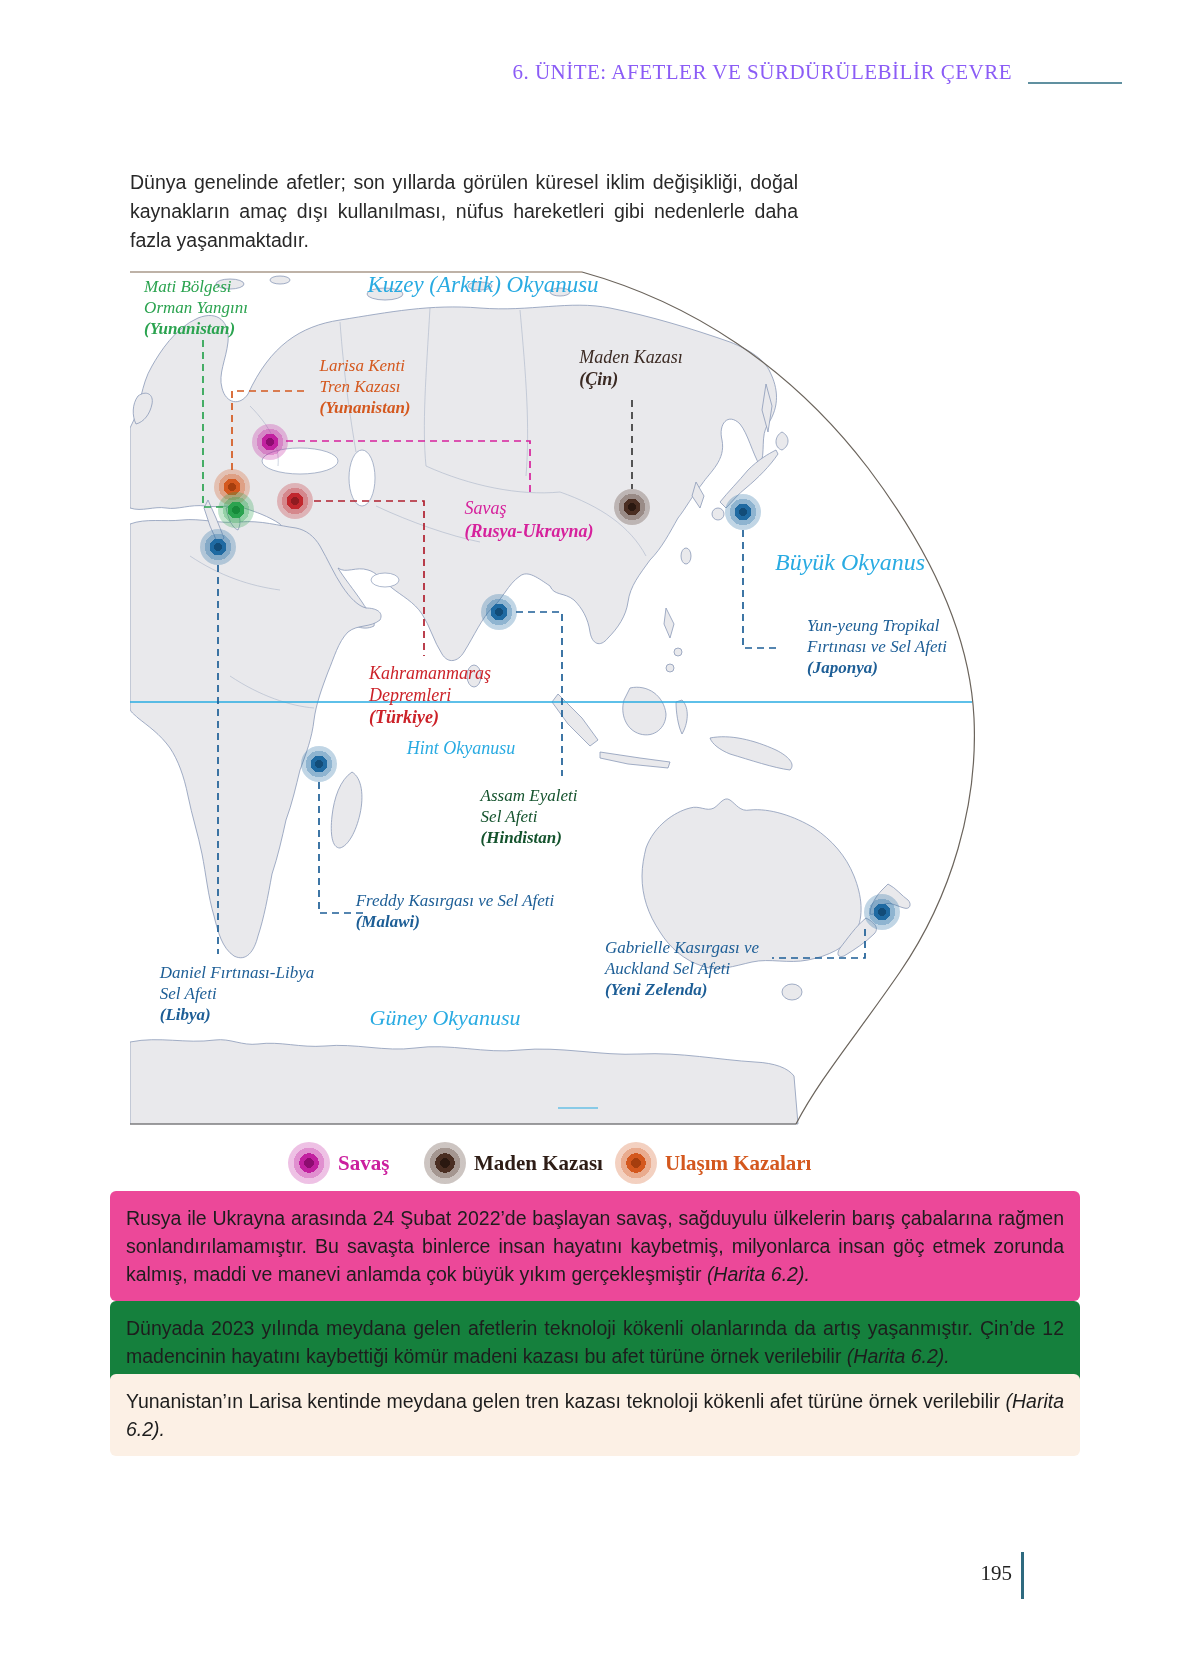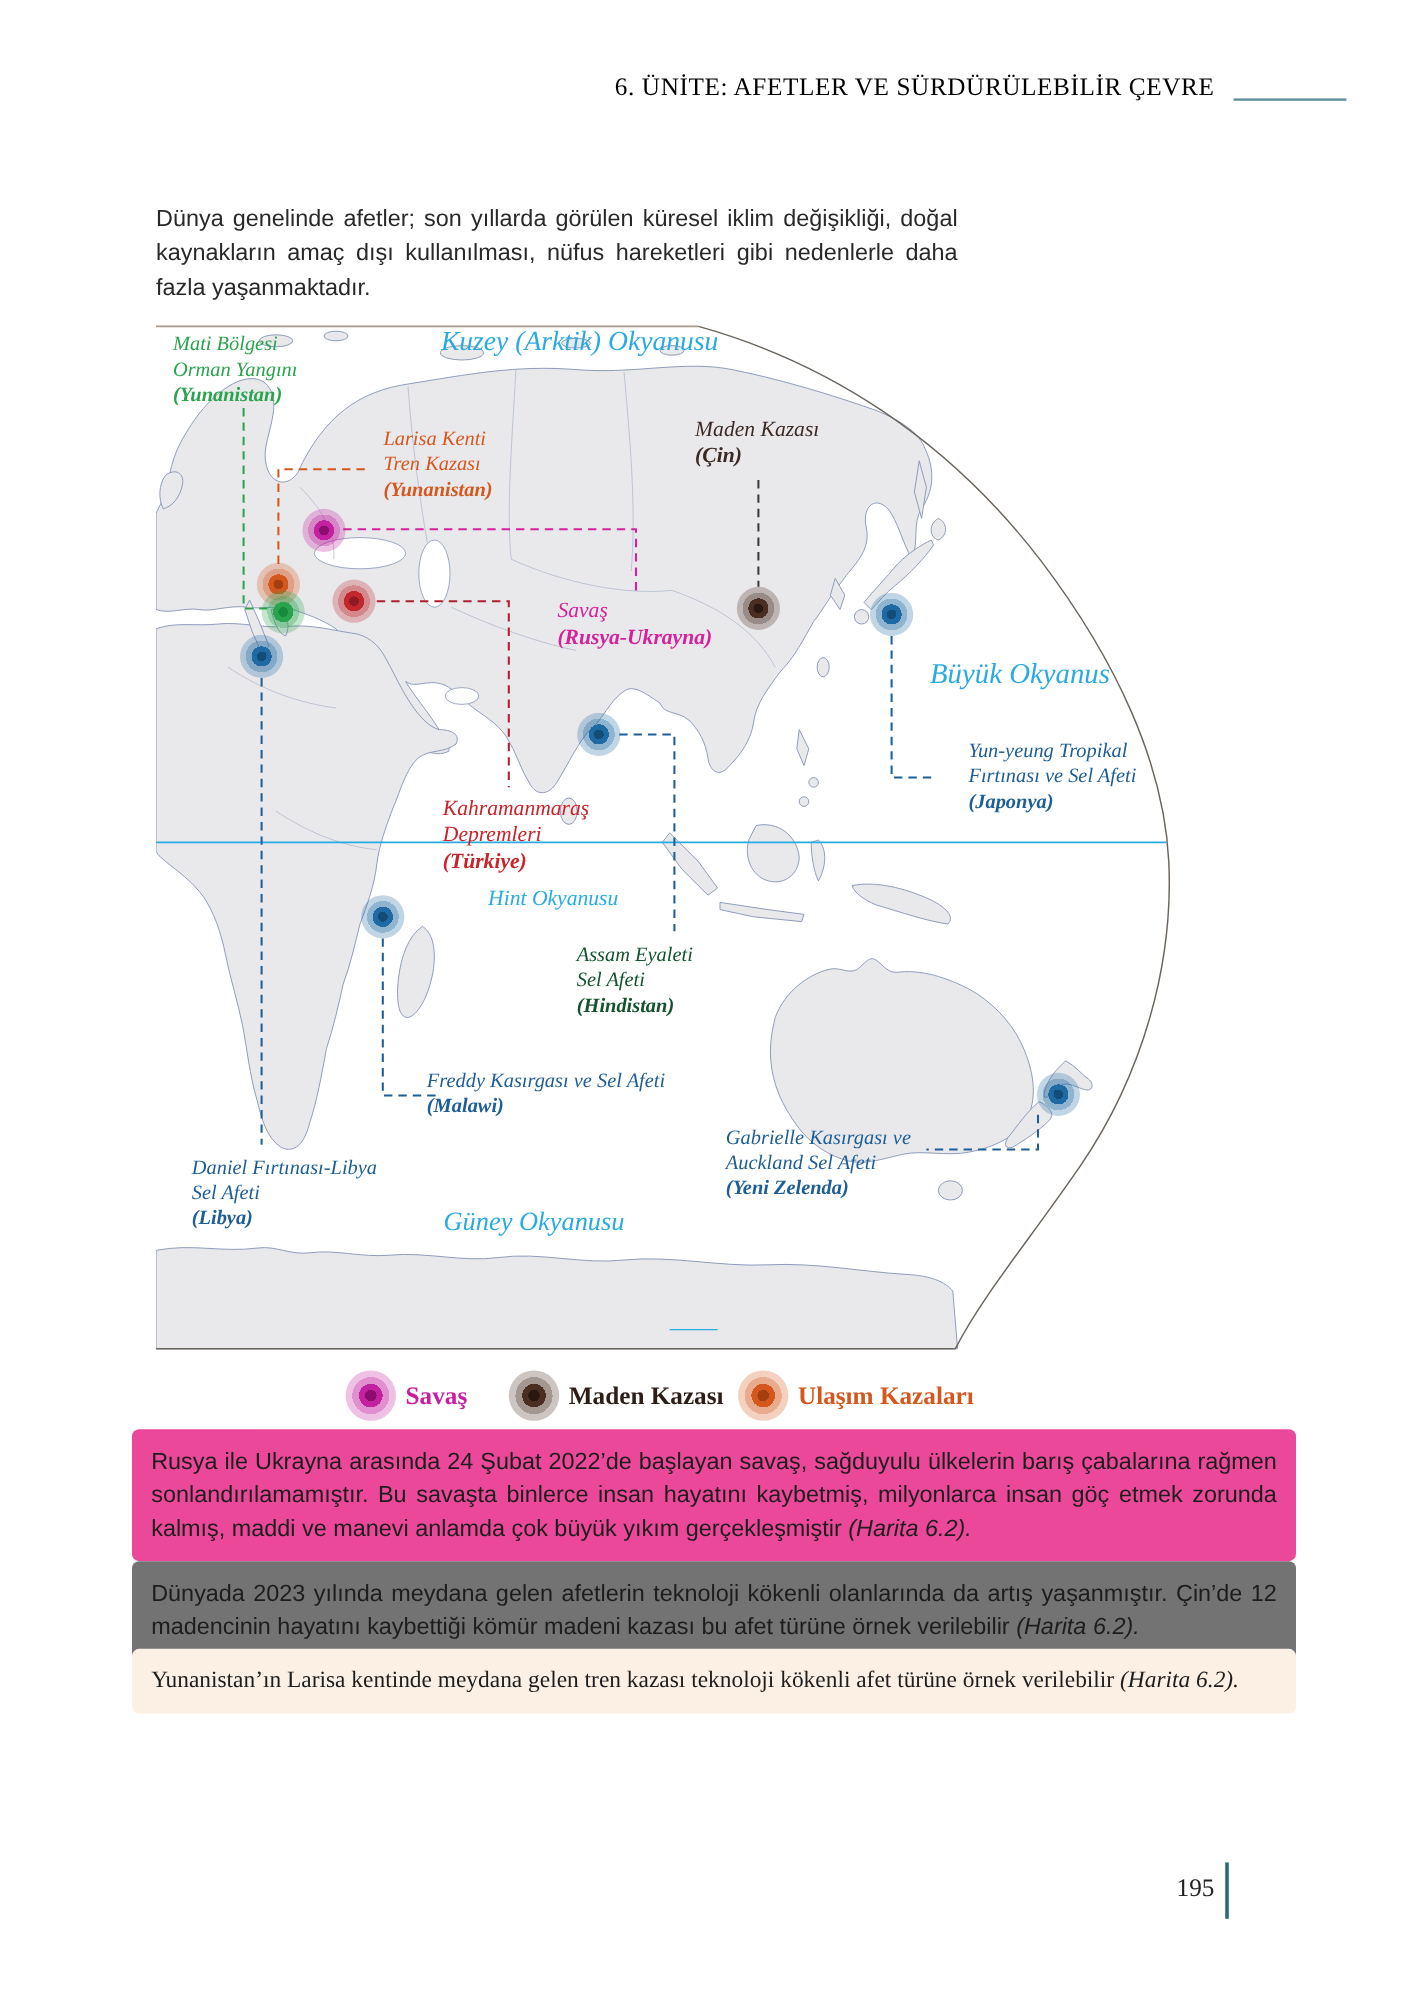--- a/index.html
+++ b/index.html
@@ -1,20 +1,20 @@
 <!DOCTYPE html>
 <html><head>
 <meta charset="utf-8">
 <style>
   html,body{margin:0;padding:0;background:#ffffff;}
   #page{position:relative;width:1187px;height:1659px;background:#ffffff;overflow:hidden;
         font-family:"Liberation Sans",sans-serif;color:#222;}
   
   .hdr{position:absolute;left:0;top:60px;width:1012px;text-align:right;
-       font-family:"Liberation Serif",serif;font-size:21px;letter-spacing:.5px;color:#000000;}
+       font-family:"Liberation Serif",serif;font-size:21px;letter-spacing:.5px;color:#8b5cf6;}
   .hdr-line{position:absolute;left:1028px;top:82px;width:94px;height:2px;background:#447d8f;opacity:.85;}
   
   .intro{position:absolute;left:130px;top:168px;width:668px;font-size:19.5px;line-height:29px;
          text-align:justify;color:#282828;}
   
   #mapwrap{position:absolute;left:130px;top:256px;width:845px;height:874px;}
   #mapsvg{position:absolute;left:0;top:0;}
   .dot{position:absolute;width:36px;height:36px;border-radius:50%;transform:translate(-50%,-50%);}
   .ldot{display:inline-block;width:42px;height:42px;border-radius:50%;flex:0 0 auto;}
   .dot-magenta{background:radial-gradient(circle,#8d0c70 0 16%,#c221a0 16% 33%,rgba(194,33,160,.5) 33% 52%,rgba(194,33,160,.28) 52% 72%,rgba(194,33,160,.13) 72% 88%,rgba(194,33,160,0) 89%);}
@@ -213,25 +213,25 @@
   </div>
   <div class="legend-item" style="left:615px;">
     <span class="ldot dot-orange"></span>
     <span class="llabel" style="color:#d4581e;">Ulaşım Kazaları</span>
   </div>
 
   <div class="pbox" style="top:1191px;background:#ec4899;">
     <span>Rusya ile Ukrayna arasında 24 Şubat 2022’de başlayan savaş, sağduyulu ülkelerin barış çabalarına rağmen sonlandırılamamıştır. Bu savaşta binlerce insan hayatını kaybetmiş, milyonlarca insan göç etmek zorunda kalmış, maddi ve manevi anlamda çok büyük yıkım gerçekleşmiştir</span>
     <span> </span><i>(Harita 6.2).</i>
   </div>
-  <div class="pbox" style="top:1301px;background:#737373;">
+  <div class="pbox" style="top:1301px;background:#15803d;">
     <span>Dünyada 2023 yılında meydana gelen afetlerin teknoloji kökenli olanlarında da artış yaşanmıştır. Çin’de 12 madencinin hayatını kaybettiği kömür madeni kazası bu afet türüne örnek verilebilir</span>
     <span> </span><i>(Harita 6.2).</i>
   </div>
-  <div class="pbox" style="top:1374px;background:#fcf0e5;font-family:Liberation Serif, serif;">
+  <div class="pbox" style="top:1374px;background:#fcf0e5;">
     <span>Yunanistan’ın Larisa kentinde meydana gelen tren kazası teknoloji kökenli afet türüne örnek verilebilir</span>
     <span> </span><i>(Harita 6.2).</i>
   </div>
 
   <div class="pagenum">195</div>
   <div class="pagebar"></div>
 
 </div>
 
 </body></html>

